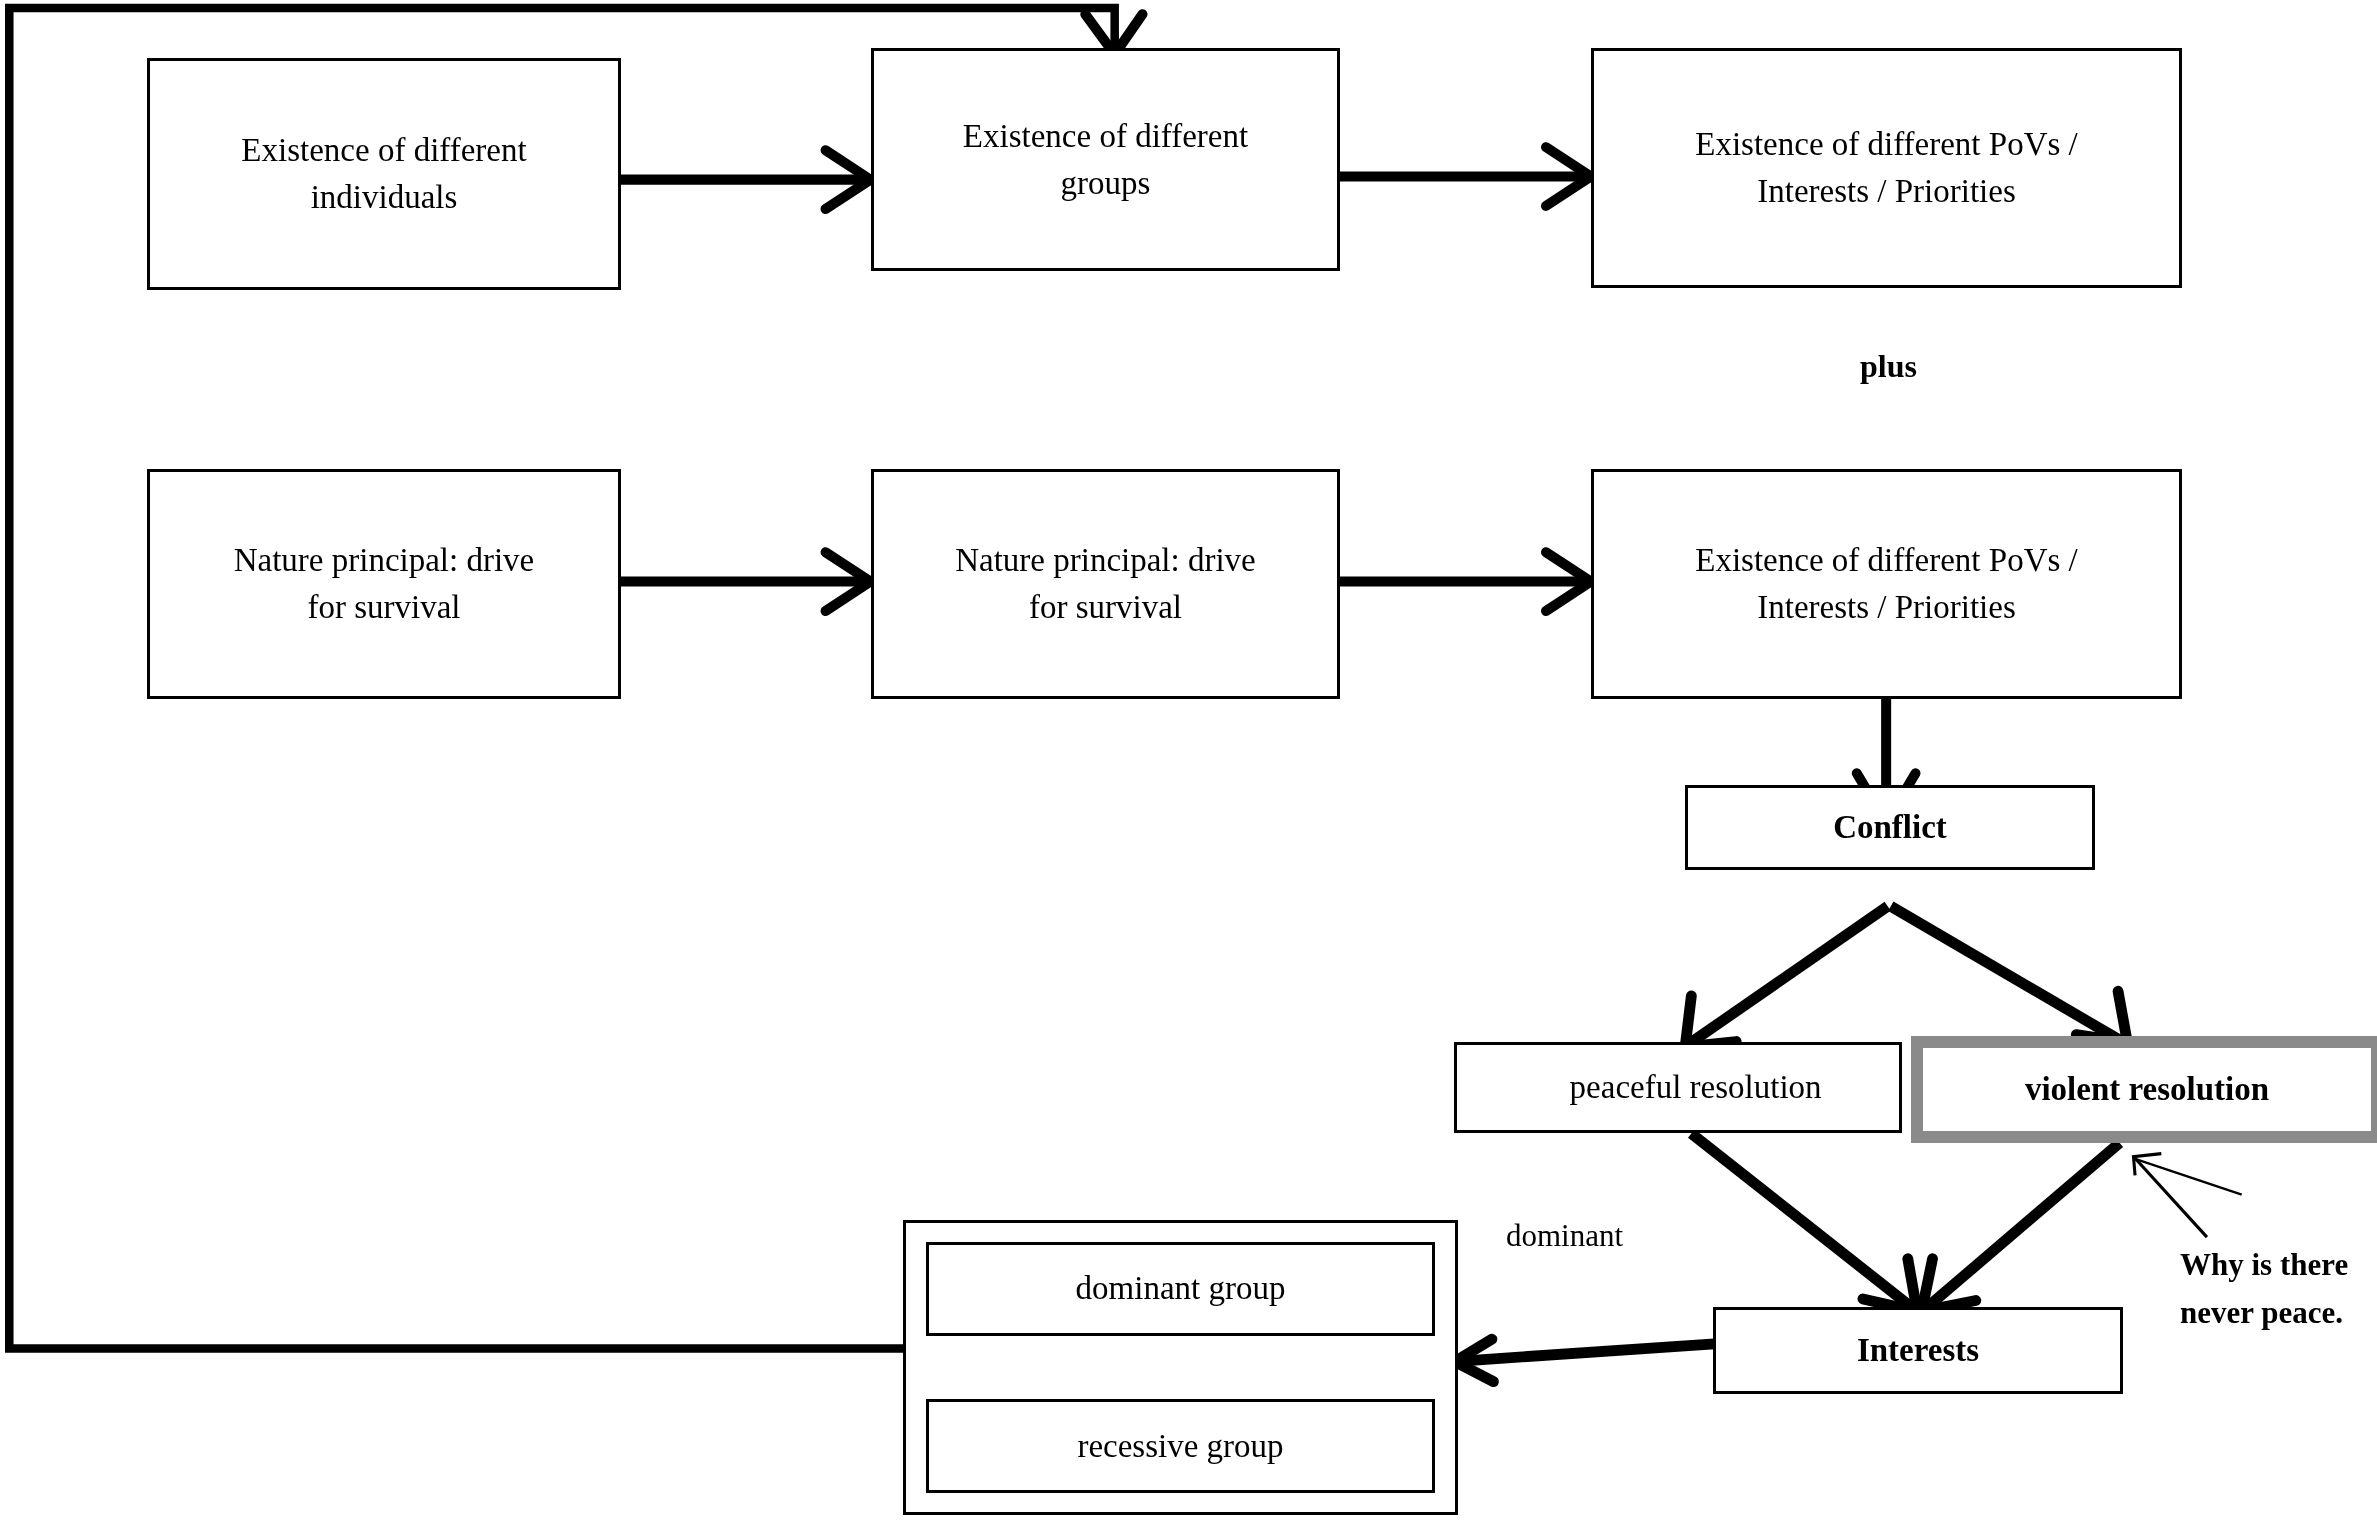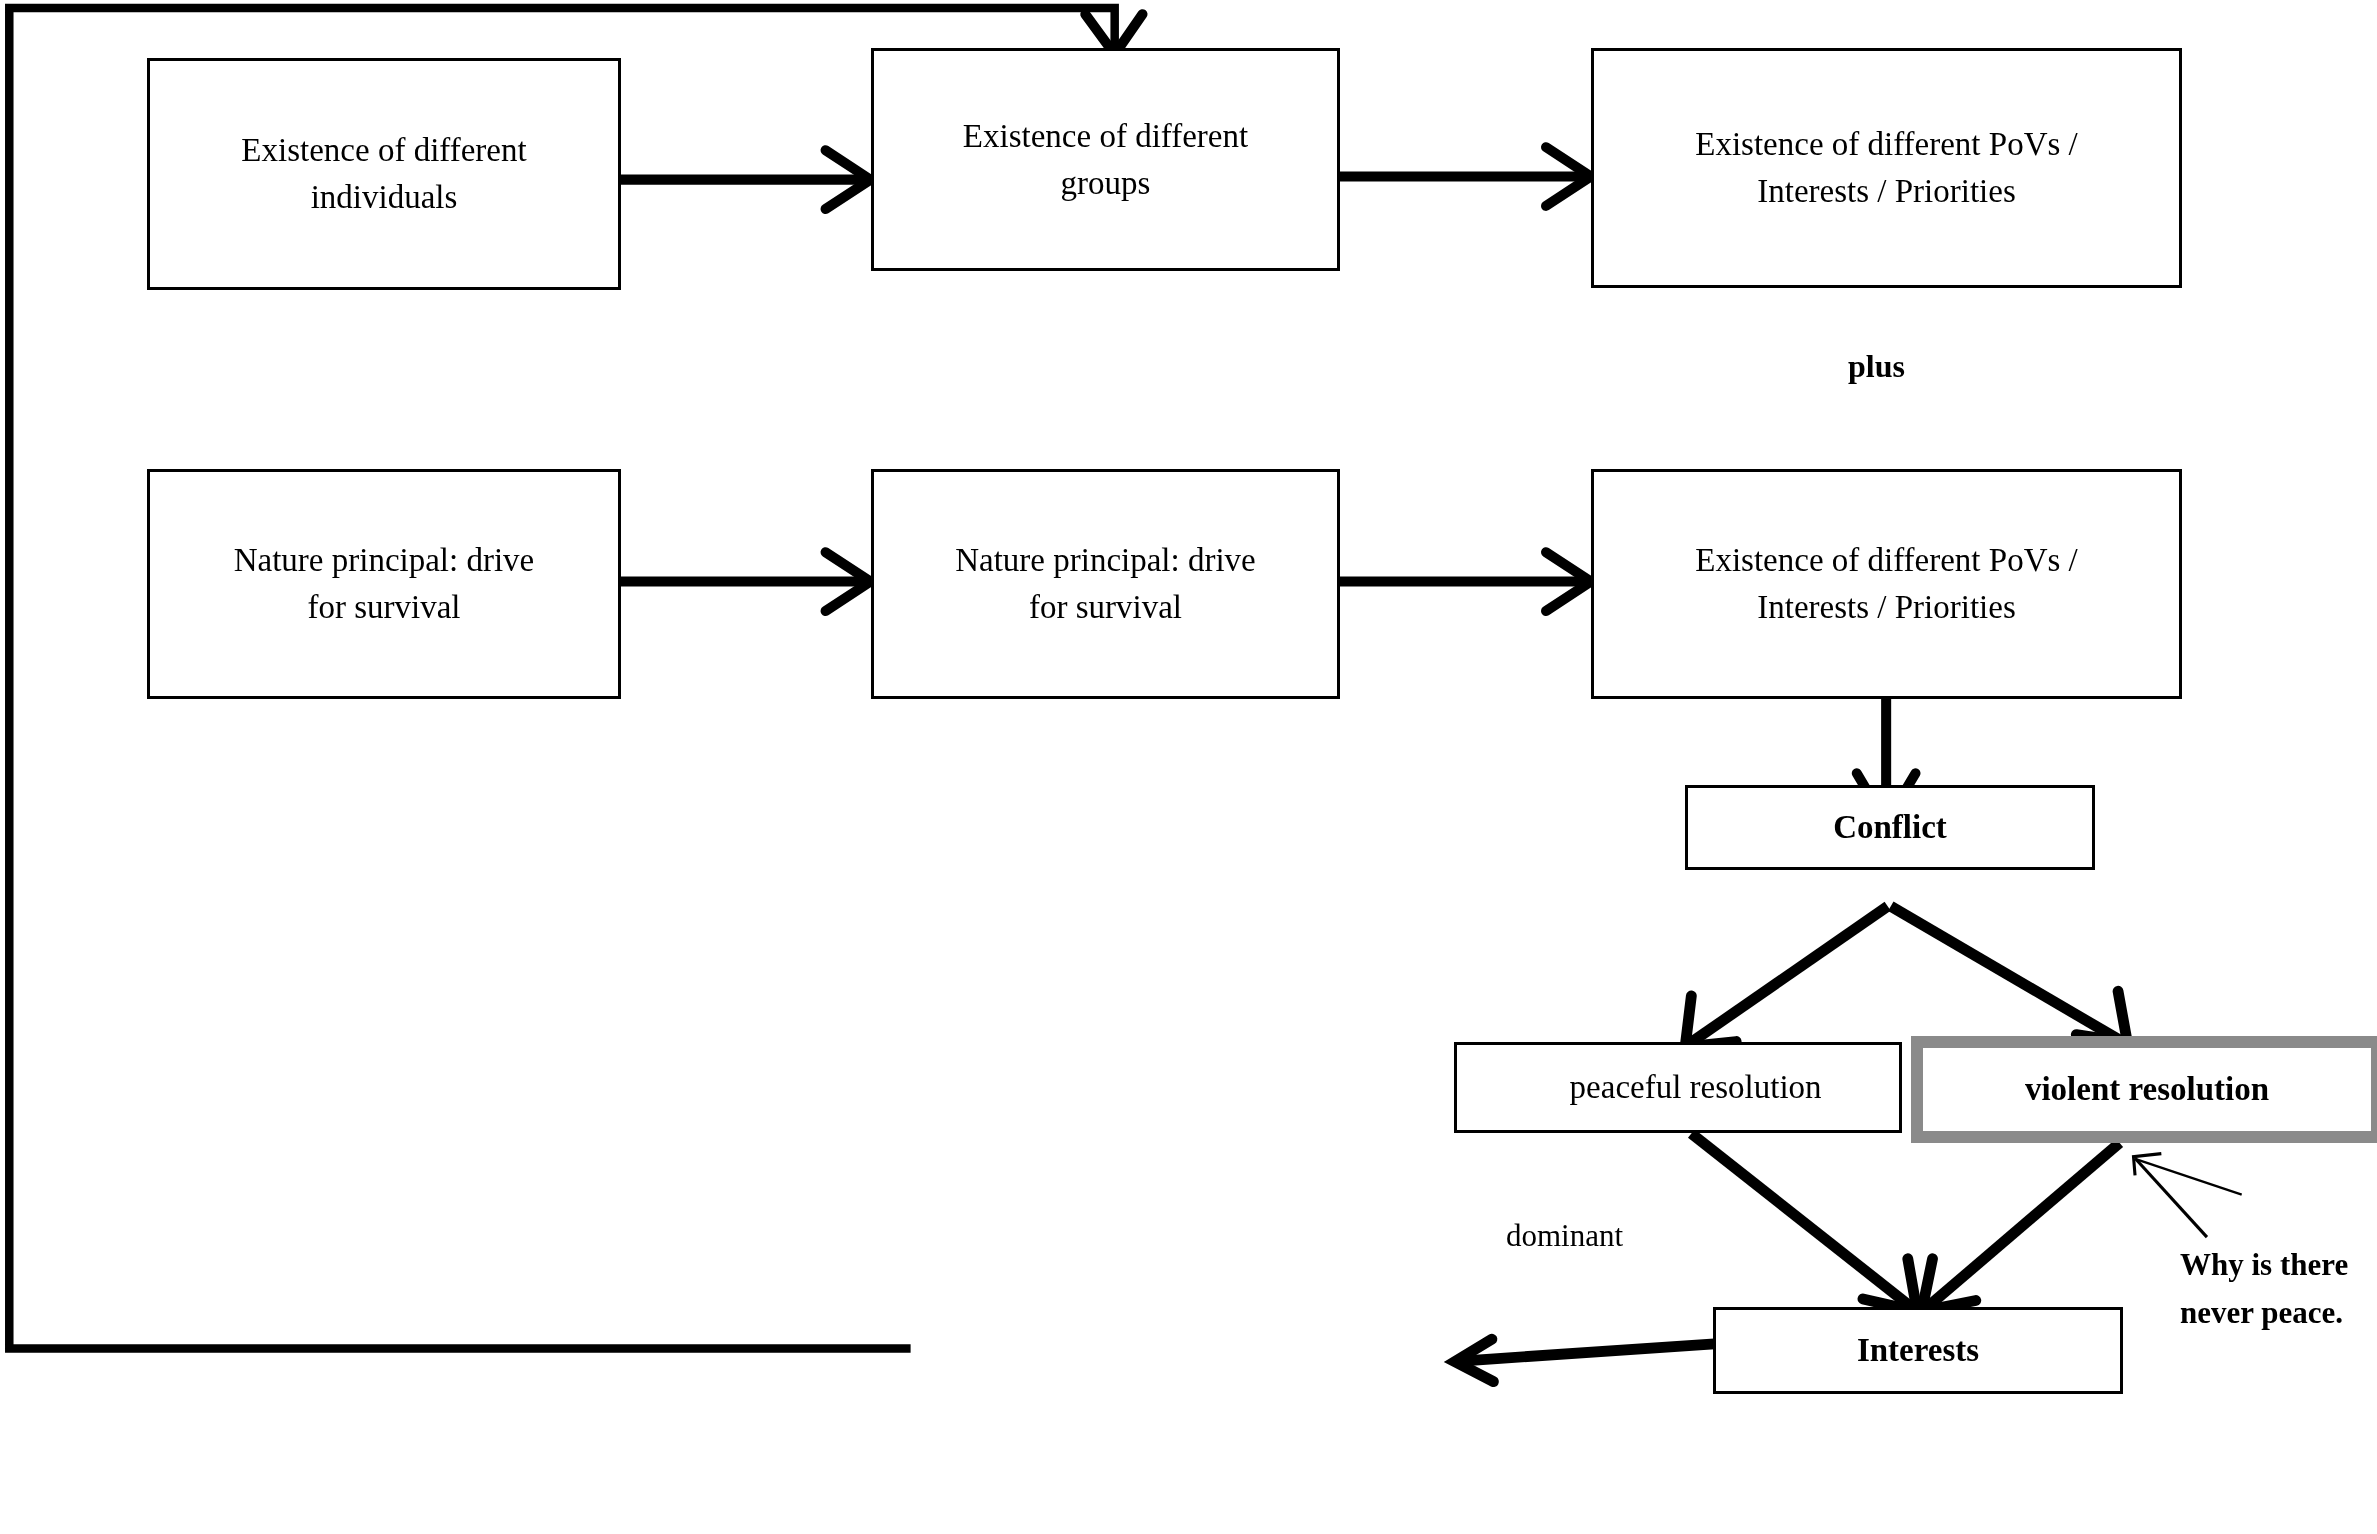--- a/index.html
+++ b/index.html
@@ -41,21 +41,21 @@
   .node.thick-gray {
     border: 12.4px solid #8a8a8a;
     font-weight: bold;
   }
   .plainlabel {
     position: absolute;
     color: #000000;
     font-size: 31px;
     white-space: nowrap;
   }
-  .plainlabel.bold { font-weight: bold; font-size: 32px; }
+  .plainlabel.bold { font-weight: bold; font-size: 32px; margin-left: 12px; }
   .annot {
     position: absolute;
     color: #000000;
     font-weight: bold;
     font-size: 31px;
     line-height: 1.55;
     white-space: pre-line;
   }
   .group-wrap {
     position: absolute;
@@ -166,20 +166,28 @@
   </div>
 
   <div class="node thick-gray" style="left:1911px; top:1036px; width:472px; height:107px;">
     <span>violent resolution</span>
   </div>
 
   <div class="node bold" style="left:1713px; top:1307px; width:410px; height:87px;">
     <span>Interests</span>
   </div>
 
+  <div class="group-wrap" style="left:903px; top:1220px; width:555px; height:295px;">
+    <div class="group-item">
+      <span>dominant group</span>
+    </div>
+    <div class="group-item">
+      <span>recessive group</span>
+    </div>
+  </div>
 
   <div class="plainlabel" style="left:1506px; top:1218px;">dominant</div>
 
   <div class="annot" style="left:2180px; top:1241px; width:201px;">Why is there
 never peace.</div>
 
 </div>
 
 
 </body></html>

